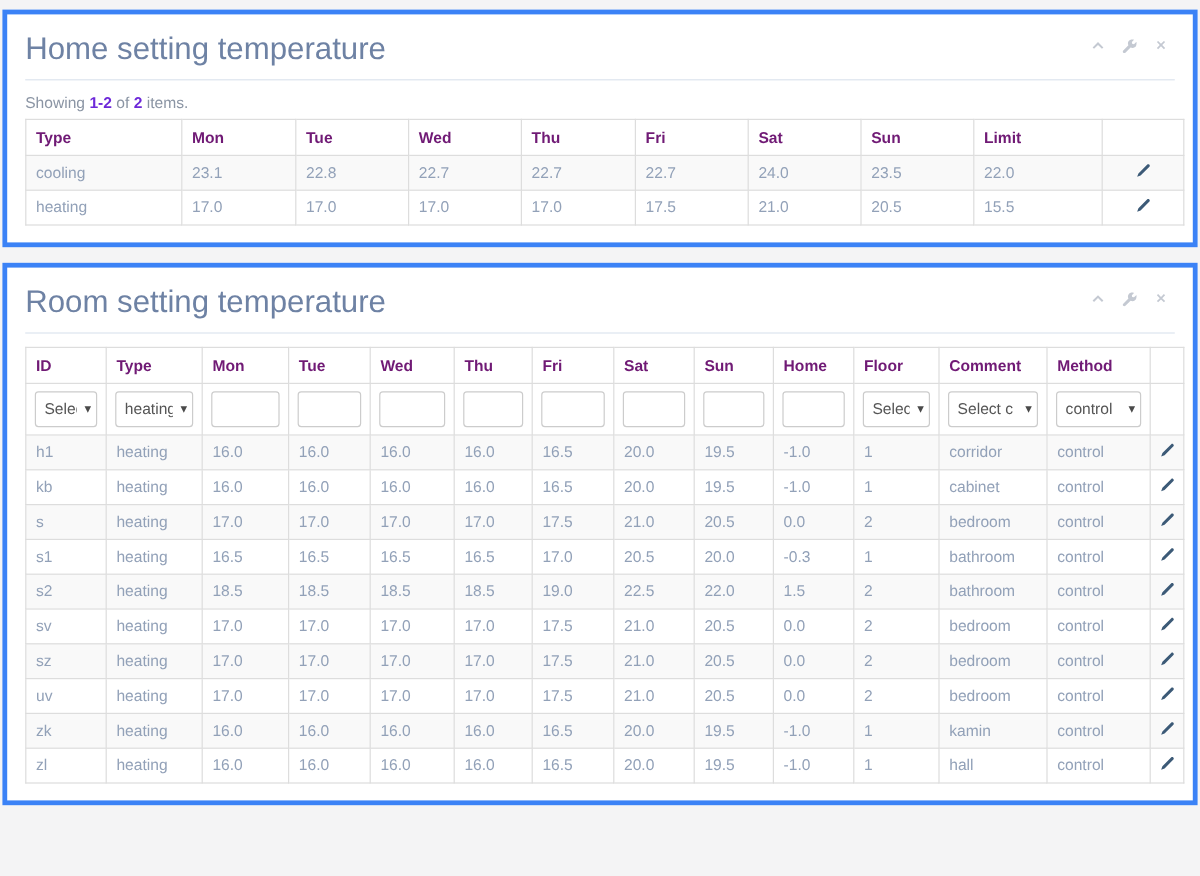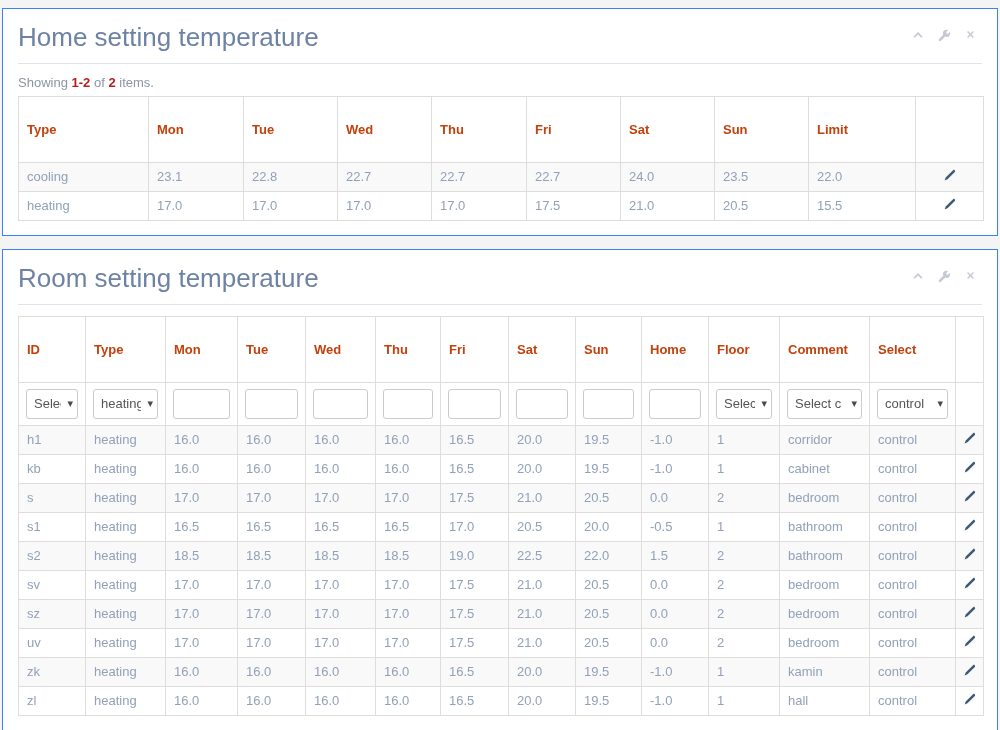--- a/index.html
+++ b/index.html
@@ -7,21 +7,21 @@
     width: 1000px;
     background: #f4f4f5;
     font-family: "Liberation Sans", "DejaVu Sans", sans-serif;
     font-size: 13px;
     color: #92a1b8;
   }
   body { min-height: 730px; }
 
   .panel {
     background: #ffffff;
-    border: 1px solid #3b82f6;
+    border: 4px solid #3b82f6;
     margin: 8px 2px 13px 2px;
     padding: 10px 15px 14px 15px;
   }
   .panel-head {
     display: flex;
     align-items: flex-start;
     justify-content: space-between;
   }
   .panel-title {
     font-size: 26px;
@@ -34,40 +34,40 @@
   .tool { display: inline-block; line-height: 0; cursor: pointer; }
   .tool svg { fill: #c4c9d2; }
 
   hr.title-rule {
     border: none;
     border-top: 1px solid #dde4ee;
     margin: 10px 0 11px 0;
   }
 
   .summary { color: #8b95a4; margin-bottom: 6px; }
-  .summary b { color: #b91c1c; font-weight: 700; }
+  .summary b { color: #6d28d9; font-weight: 700; }
 
   table.grid {
     width: 100%;
     border-collapse: collapse;
     table-layout: fixed;
     background: #fff;
   }
   table.grid th, table.grid td {
     border: 1px solid #dddddd;
     padding: 6px 8px;
     text-align: left;
     overflow: hidden;
     white-space: nowrap;
   }
   table.grid thead th {
-    color: #c2410c;
+    color: #701a75;
     font-weight: 700;
     background: #ffffff;
-    padding: 25px 8px;
+    padding: 7px 8px;
   }
   table.grid tbody tr:nth-child(odd) td { background: #f9f9f9; }
   table.grid tbody tr:nth-child(even) td { background: #ffffff; }
   table.grid td.action-cell { text-align: center; padding: 6px 4px; }
   .edit-link { display: inline-block; line-height: 0; cursor: pointer; }
   .edit-link svg { fill: #3c5a77; }
 
   tr.filters td { background: #ffffff; padding: 6px 7px; }
   .filter-input {
     width: 100%;
@@ -245,21 +245,21 @@
           <th>Mon</th>
           <th>Tue</th>
           <th>Wed</th>
           <th>Thu</th>
           <th>Fri</th>
           <th>Sat</th>
           <th>Sun</th>
           <th>Home</th>
           <th>Floor</th>
           <th>Comment</th>
-          <th>Select</th>
+          <th>Method</th>
           <th></th>
         </tr>
       <tr class="filters">
         <td>
           <div class="sel">
             <select>
               <option>Select...</option>
             </select>
           </div>
         </td>
@@ -360,21 +360,21 @@
         <tr>
           <td>s1</td>
           <td>heating</td>
           <td>16.5</td>
           <td>16.5</td>
           <td>16.5</td>
           <td>16.5</td>
           <td>17.0</td>
           <td>20.5</td>
           <td>20.0</td>
-          <td>-0.5</td>
+          <td>-0.3</td>
           <td>1</td>
           <td>bathroom</td>
           <td>control</td>
           <td class="action-cell"><a class="edit-link"><span><svg width="13" height="13" viewBox="0 0 16 16">
                   <path d="M12.4 1.4c.5-.5 1.4-.5 1.9 0l.3.3c.5.5.5 1.4 0 1.9L5.5 12.7 2 14l1.3-3.5z"></path>
                 </svg></span></a></td>
         </tr>
         <tr>
           <td>s2</td>
           <td>heating</td>

